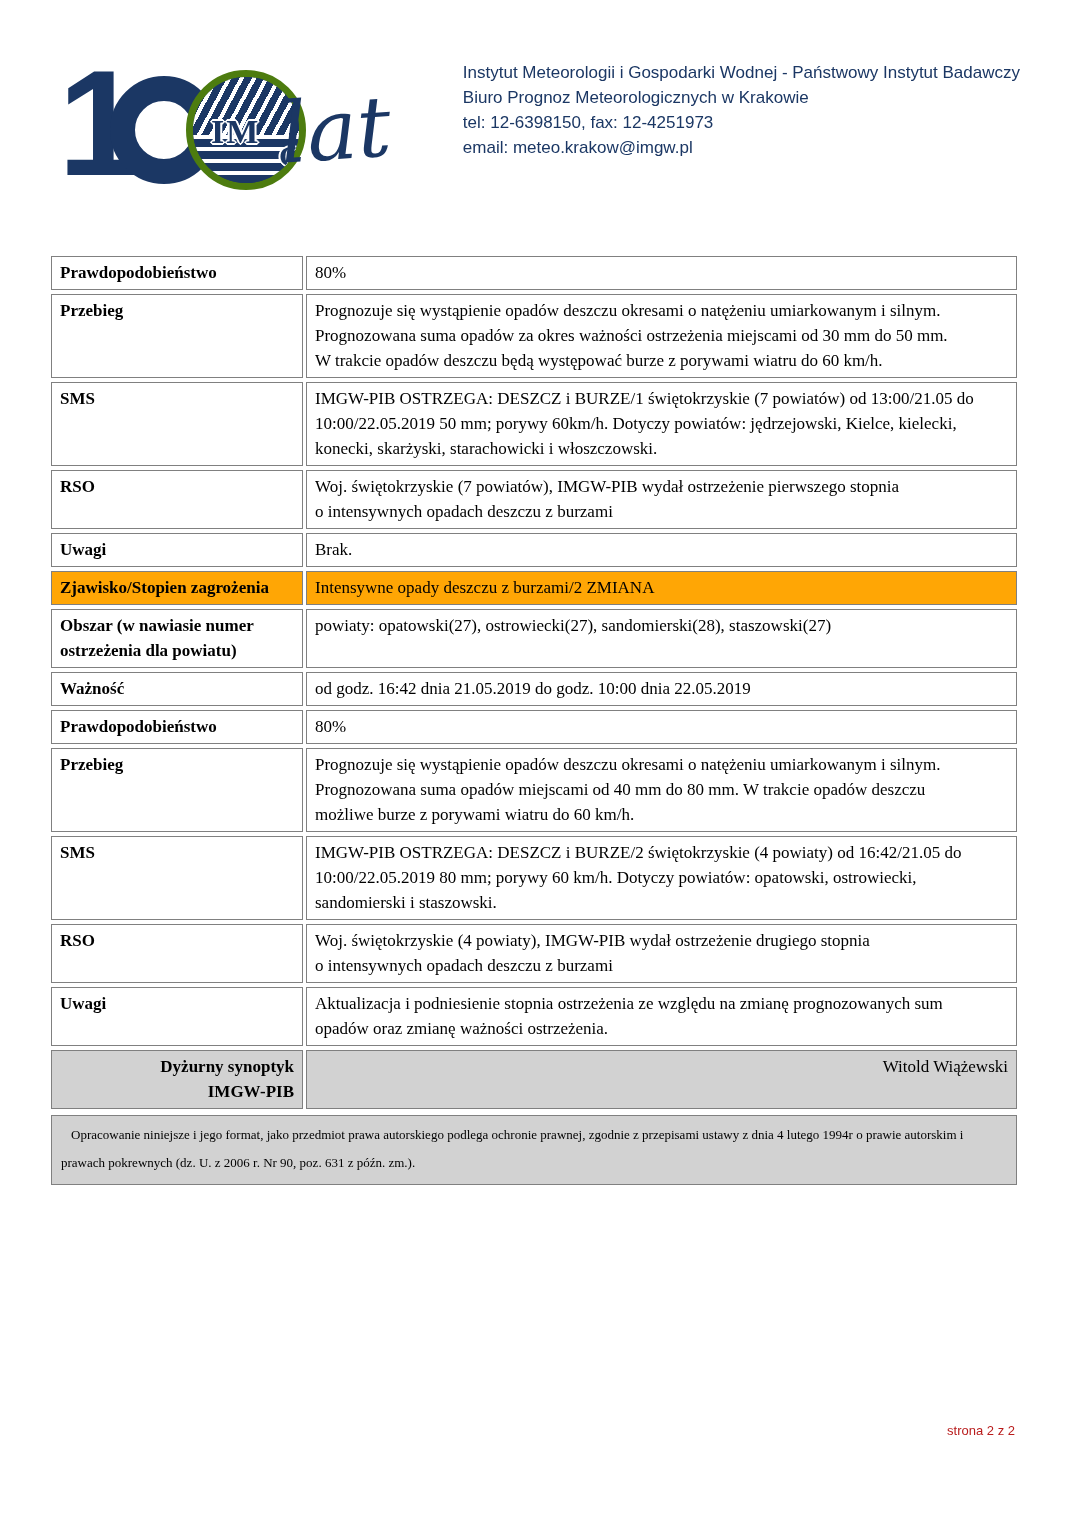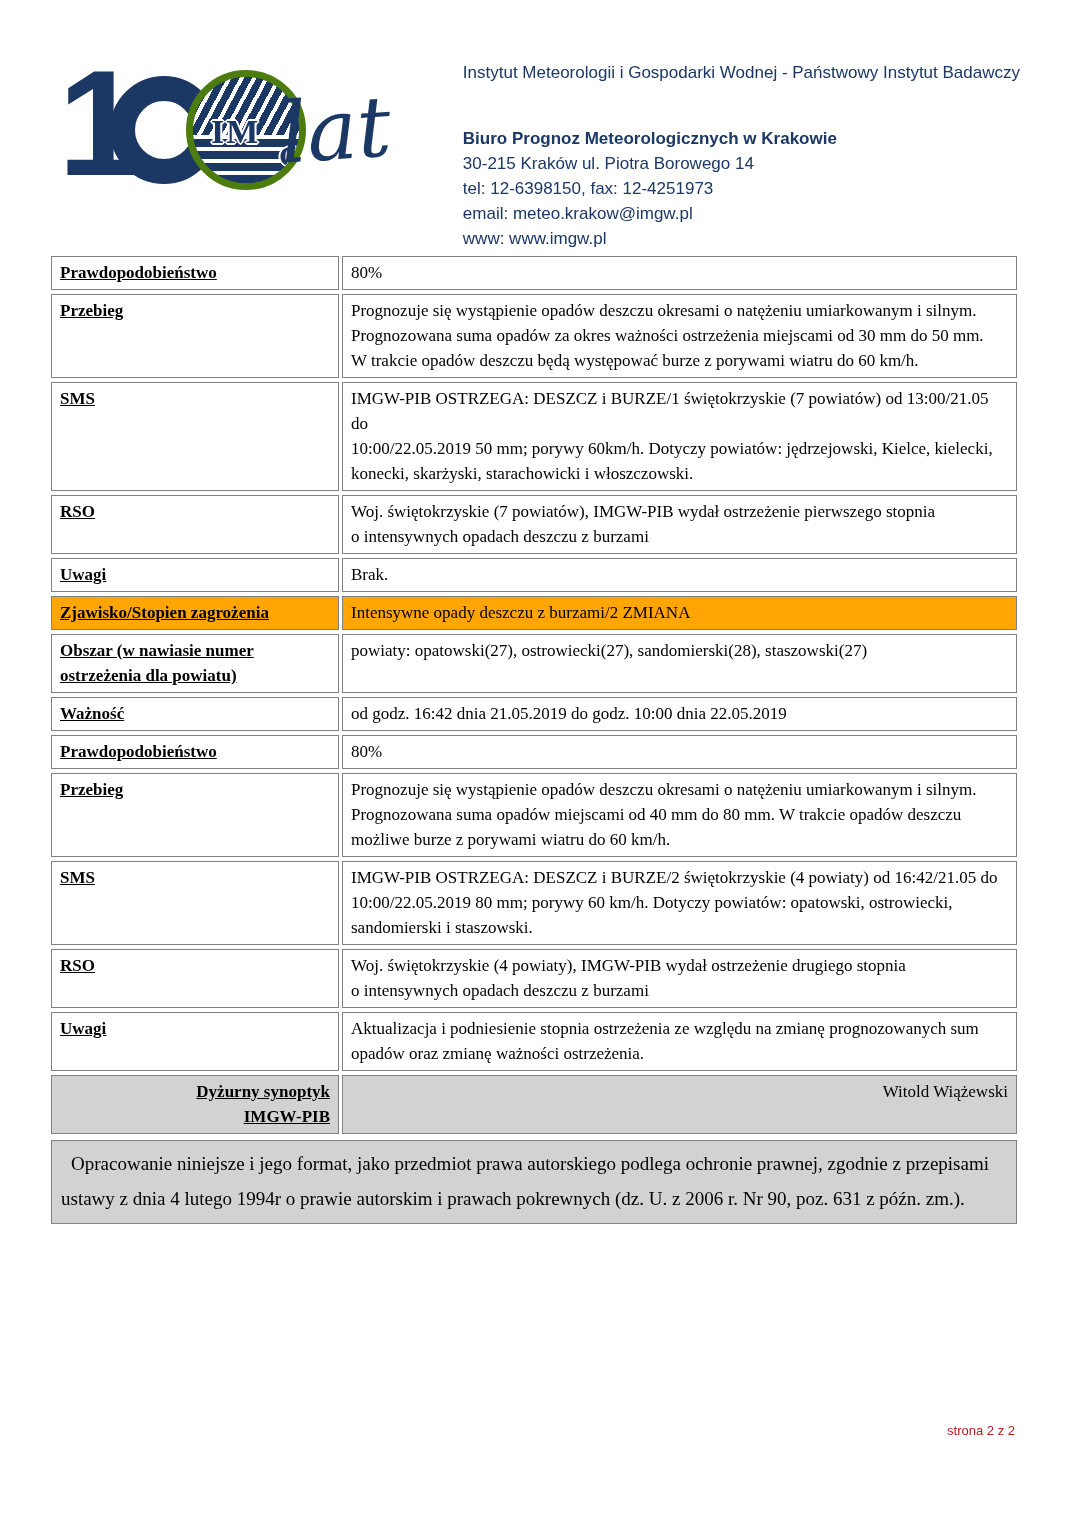--- a/index.html
+++ b/index.html
@@ -23,21 +23,21 @@
   .header-text{
     position:absolute;
     top:60px;
     right:51px;
     text-align:left;
     font-family:"Liberation Sans", sans-serif;
     font-size:17px;
     line-height:25px;
     color:var(--navy);
   }
-  .header-text .office{font-weight:bold;margin-top:41px;}
+  .header-text .office{font-weight:normal;}
 
   
   .logo{
     position:absolute;
     top:62px;
     left:58px;
     width:280px;
     height:140px;
   }
   .logo-digit{
@@ -108,37 +108,36 @@
   }
   table.warning td{
     border:1px solid var(--border);
     vertical-align:top;
     padding:3px 8px 4px 8px;
     line-height:25px;
     white-space:pre-line;
     background:#ffffff;
   }
   table.warning td.label{
-    width:288px;
+    width:252px;
     font-weight:bold;
-    text-decoration:underline;
   }
   table.warning tr.hl-orange td{background:var(--orange);}
   table.warning tr.hl-gray td{background:var(--gray);text-align:right;}
 
   
   .copyright{
     margin-top:2px;
     margin-left:3px;
     margin-right:3px;
     border:1px solid var(--border);
     background:var(--gray);
     padding:5px 9px 7px 9px;
-    font-size:19px;
-    line-height:35px;
+    font-size:13px;
+    line-height:28px;
   }
   .copyright p{text-indent:10px;}
 
   
   .page-number{
     position:absolute;
     top:1423px;
     right:56px;
     font-family:"Liberation Sans", sans-serif;
     font-size:13px;
@@ -157,24 +156,22 @@
     <span class="globe-stripes-bottom"></span>
     <span class="globe-im">IM</span>
     <span class="globe-gw">GW</span>
   </span>
   <span class="logo-lat">lat</span>
 </div>
 
 <div class="header-text">
   <div class="org">Instytut Meteorologii i Gospodarki Wodnej - Państwowy Instytut Badawczy</div>
   <div class="office">Biuro Prognoz Meteorologicznych w Krakowie</div>
-  <div class="addr">30-215 Kraków ul. Piotra Borowego 14</div>
   <div class="tel">tel: 12-6398150, fax: 12-4251973</div>
   <div class="email">email: meteo.krakow@imgw.pl</div>
-  <div class="www">www: www.imgw.pl</div>
 </div>
 
 <div class="content">
   <table class="warning">
     <tbody>
         <tr>
           <td class="label">Prawdopodobieństwo</td>
           <td class="value">80%</td>
         </tr>
         <tr>

